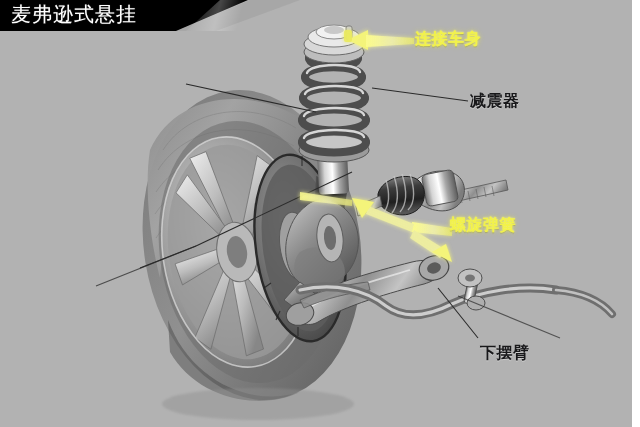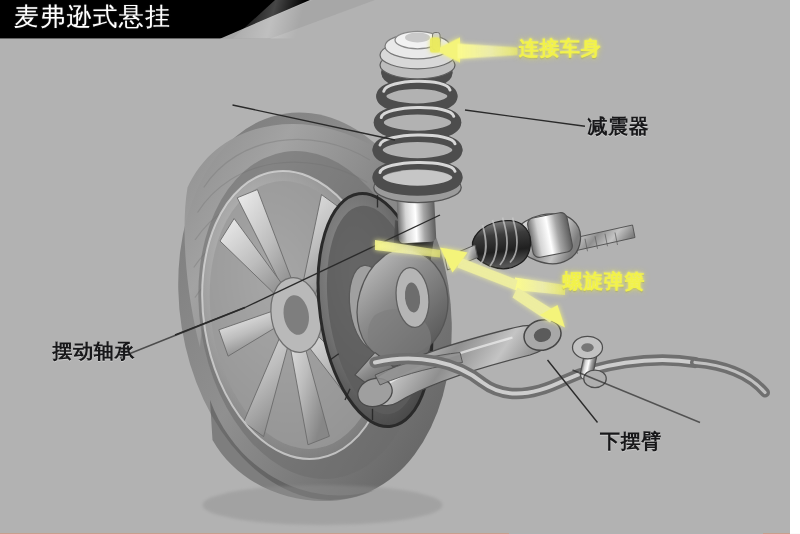--- a/index.html
+++ b/index.html
@@ -397,21 +397,20 @@
     </g>
   </svg>
 
   <div class="banner"></div>
   <div class="banner-sheen"></div>
   <div class="banner-title">麦弗逊式悬挂</div>
 
 
   <div class="lbl lbl-dark l-damper">减震器</div>
 
-  <div class="lbl lbl-dark l-swing">摆动轴承</div>
 
   <div class="lbl lbl-dark l-lower">下摆臂</div>
 
   <div class="lbl lbl-yellow l-body">连接车身</div>
 
   <div class="lbl lbl-yellow l-sub">螺旋弹簧</div>
 
 </div>
 
 </body></html>

